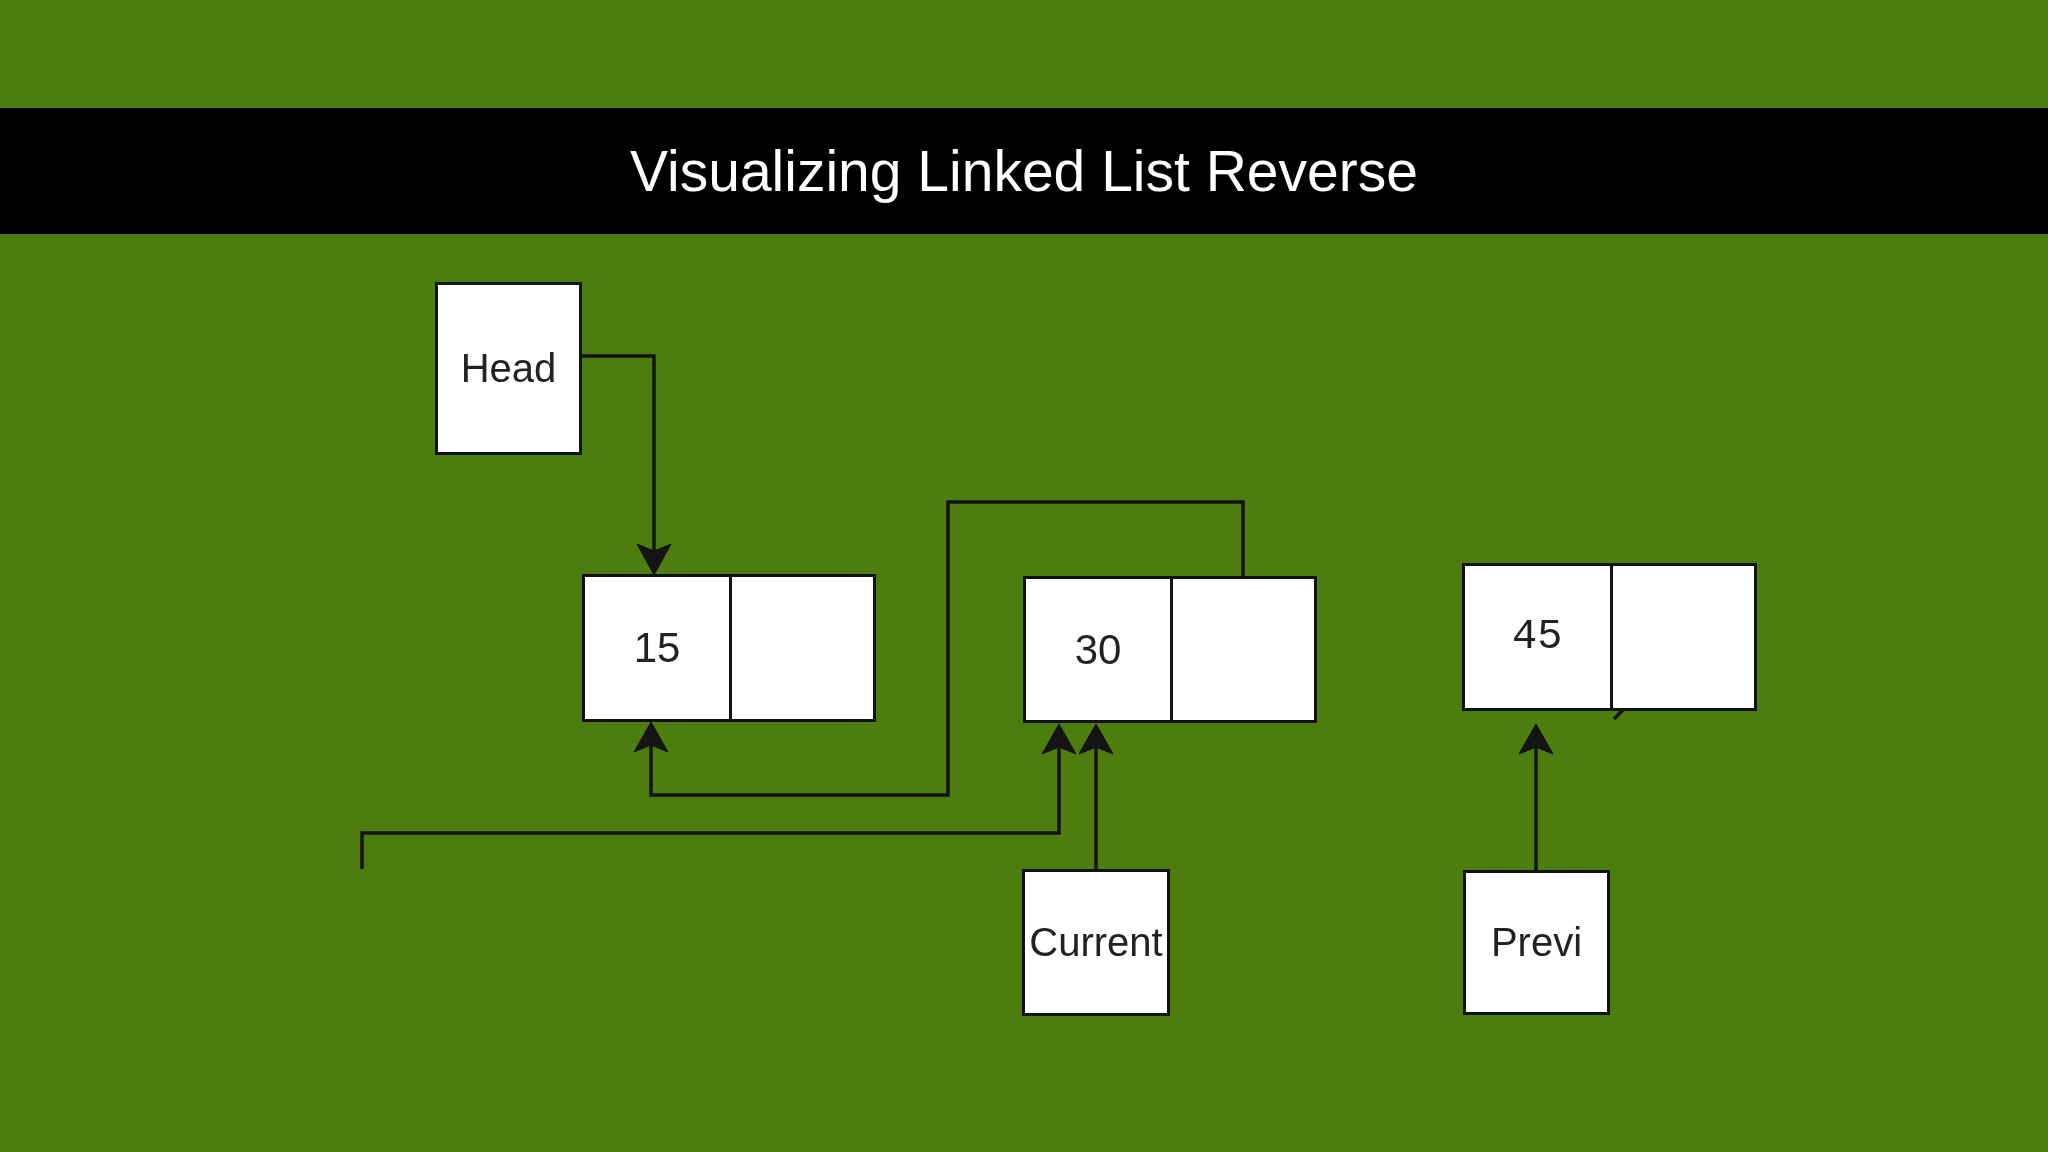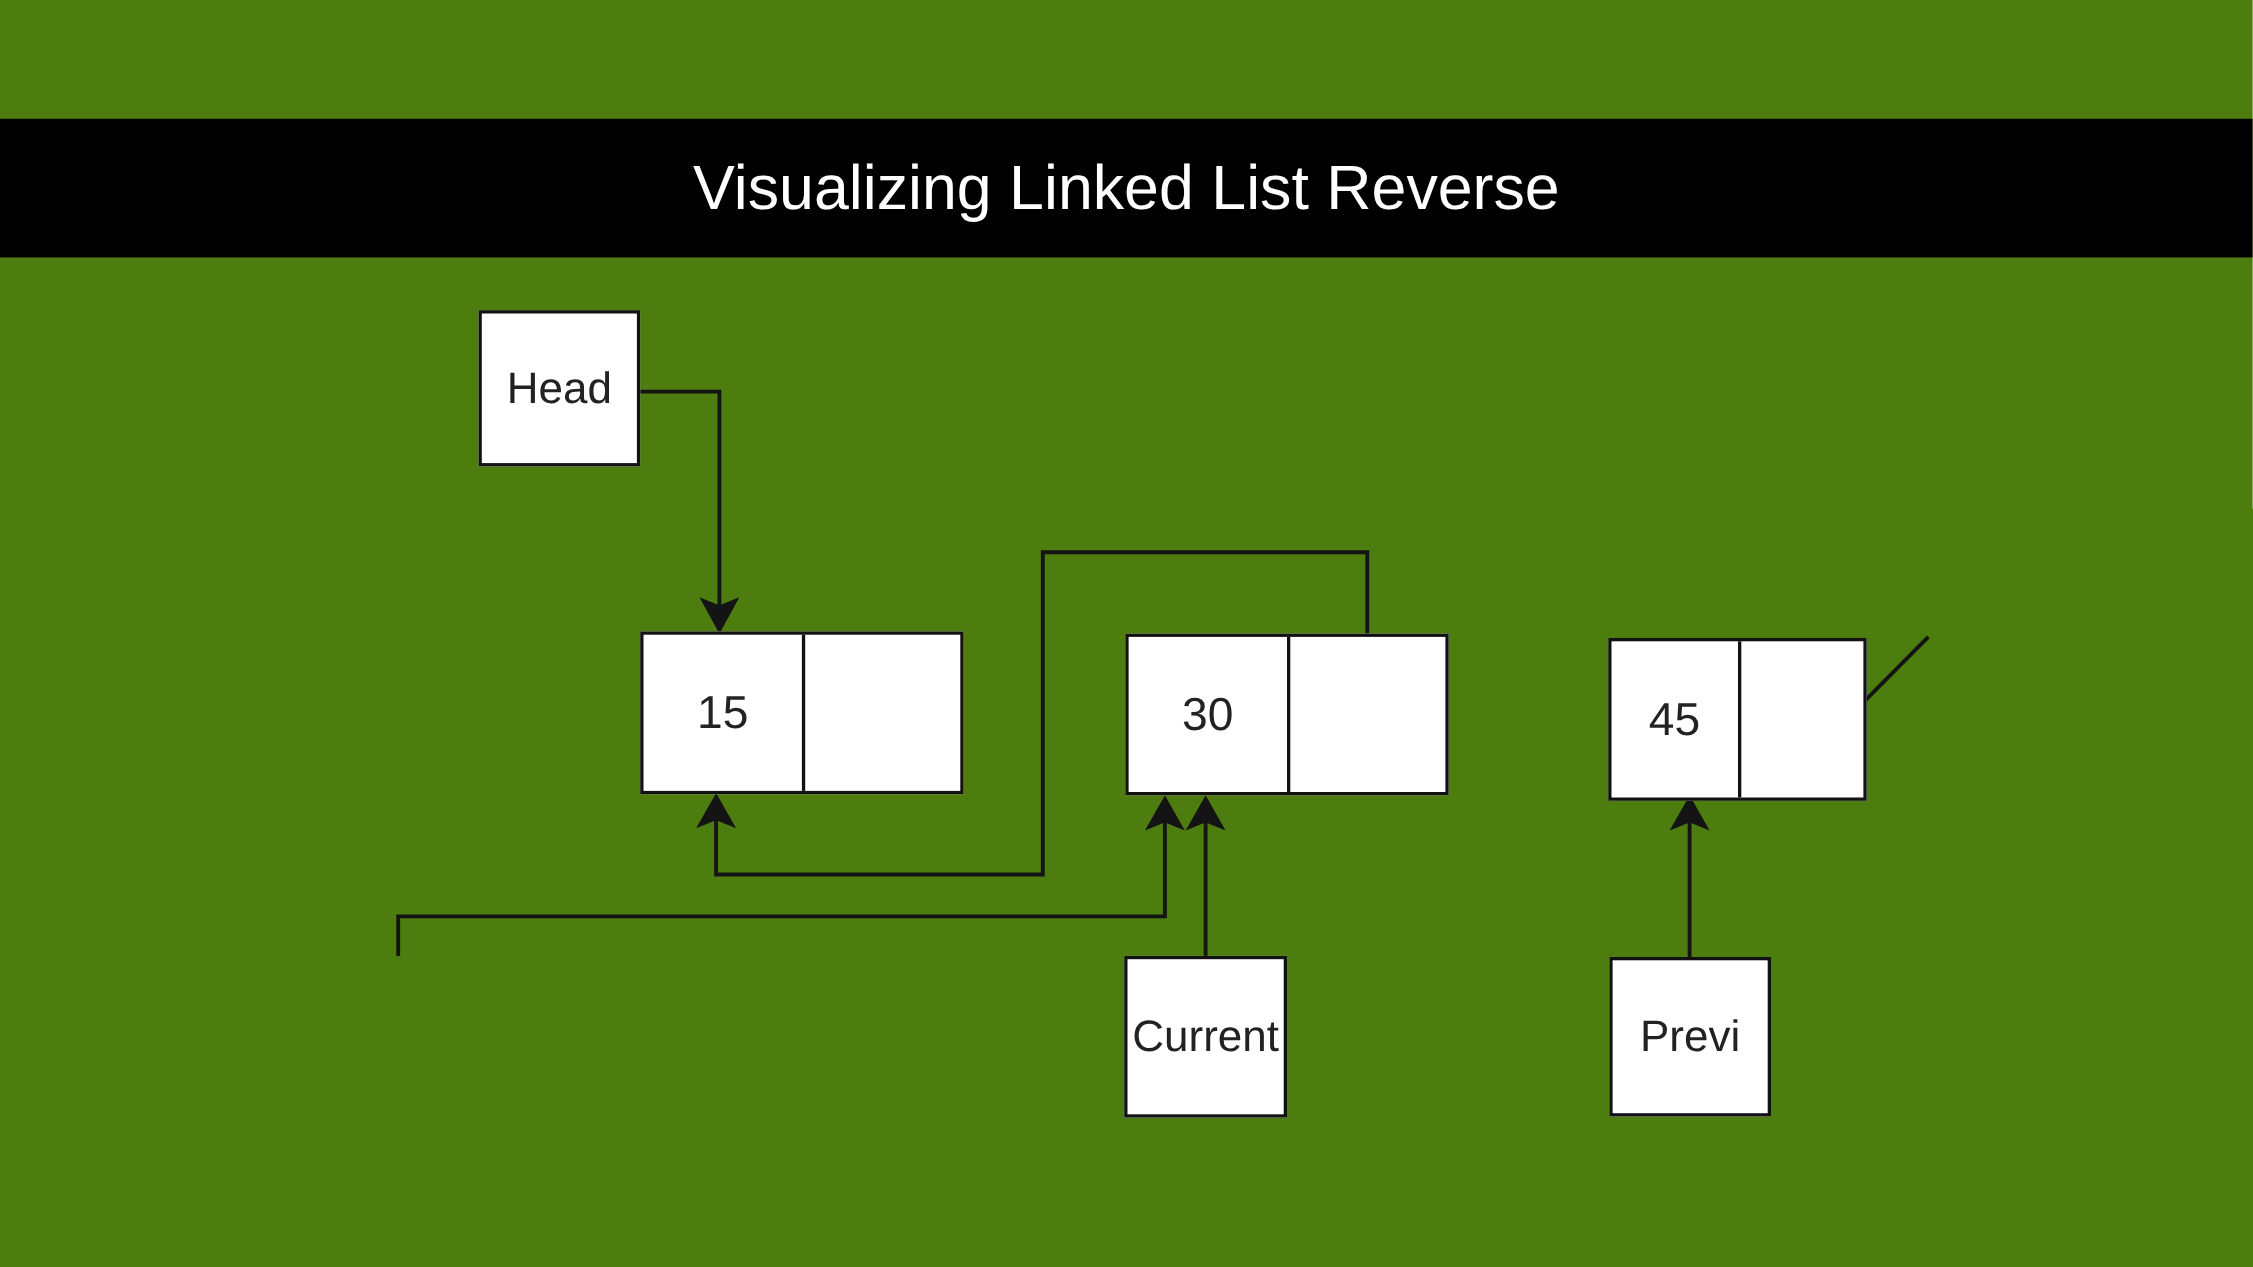--- a/index.html
+++ b/index.html
@@ -122,35 +122,35 @@
       <polygon points="1536,724 1519,754 1536,747 1553,754"></polygon>
     </g>
     <g>
       <line x1="734" y1="718" x2="872" y2="578" stroke-width="3"></line>
     </g>
     <g>
       <line x1="1614" y1="719" x2="1753" y2="579" stroke-width="3"></line>
     </g>
   </svg>
 
-  <div class="label-box" style="left:435px; top:282px; width:147px; height:142px;">
+  <div class="label-box" style="left:435px; top:282px; width:147px; height:173px;">
     <span>Head</span>
   </div>
 
   <div class="node" style="left:582px; top:574px; width:294px; height:148px;">
     <div class="cell">15</div>
     <div class="cell pointer-cell"></div>
   </div>
 
   <div class="node" style="left:1023px; top:576px; width:294px; height:147px;">
     <div class="cell">30</div>
     <div class="cell pointer-cell"></div>
   </div>
 
-  <div class="node" style="left:1462px; top:580px; width:235px; height:148px;">
+  <div class="node" style="left:1462px; top:563px; width:295px; height:148px;font-family:Liberation Mono, monospace;">
     <div class="cell">45</div>
     <div class="cell pointer-cell"></div>
   </div>
 
 
   <div class="label-box" style="left:1022px; top:869px; width:148px; height:147px;">
     <span>Current</span>
   </div>
 
   <div class="label-box" style="left:1463px; top:870px; width:147px; height:145px;">

